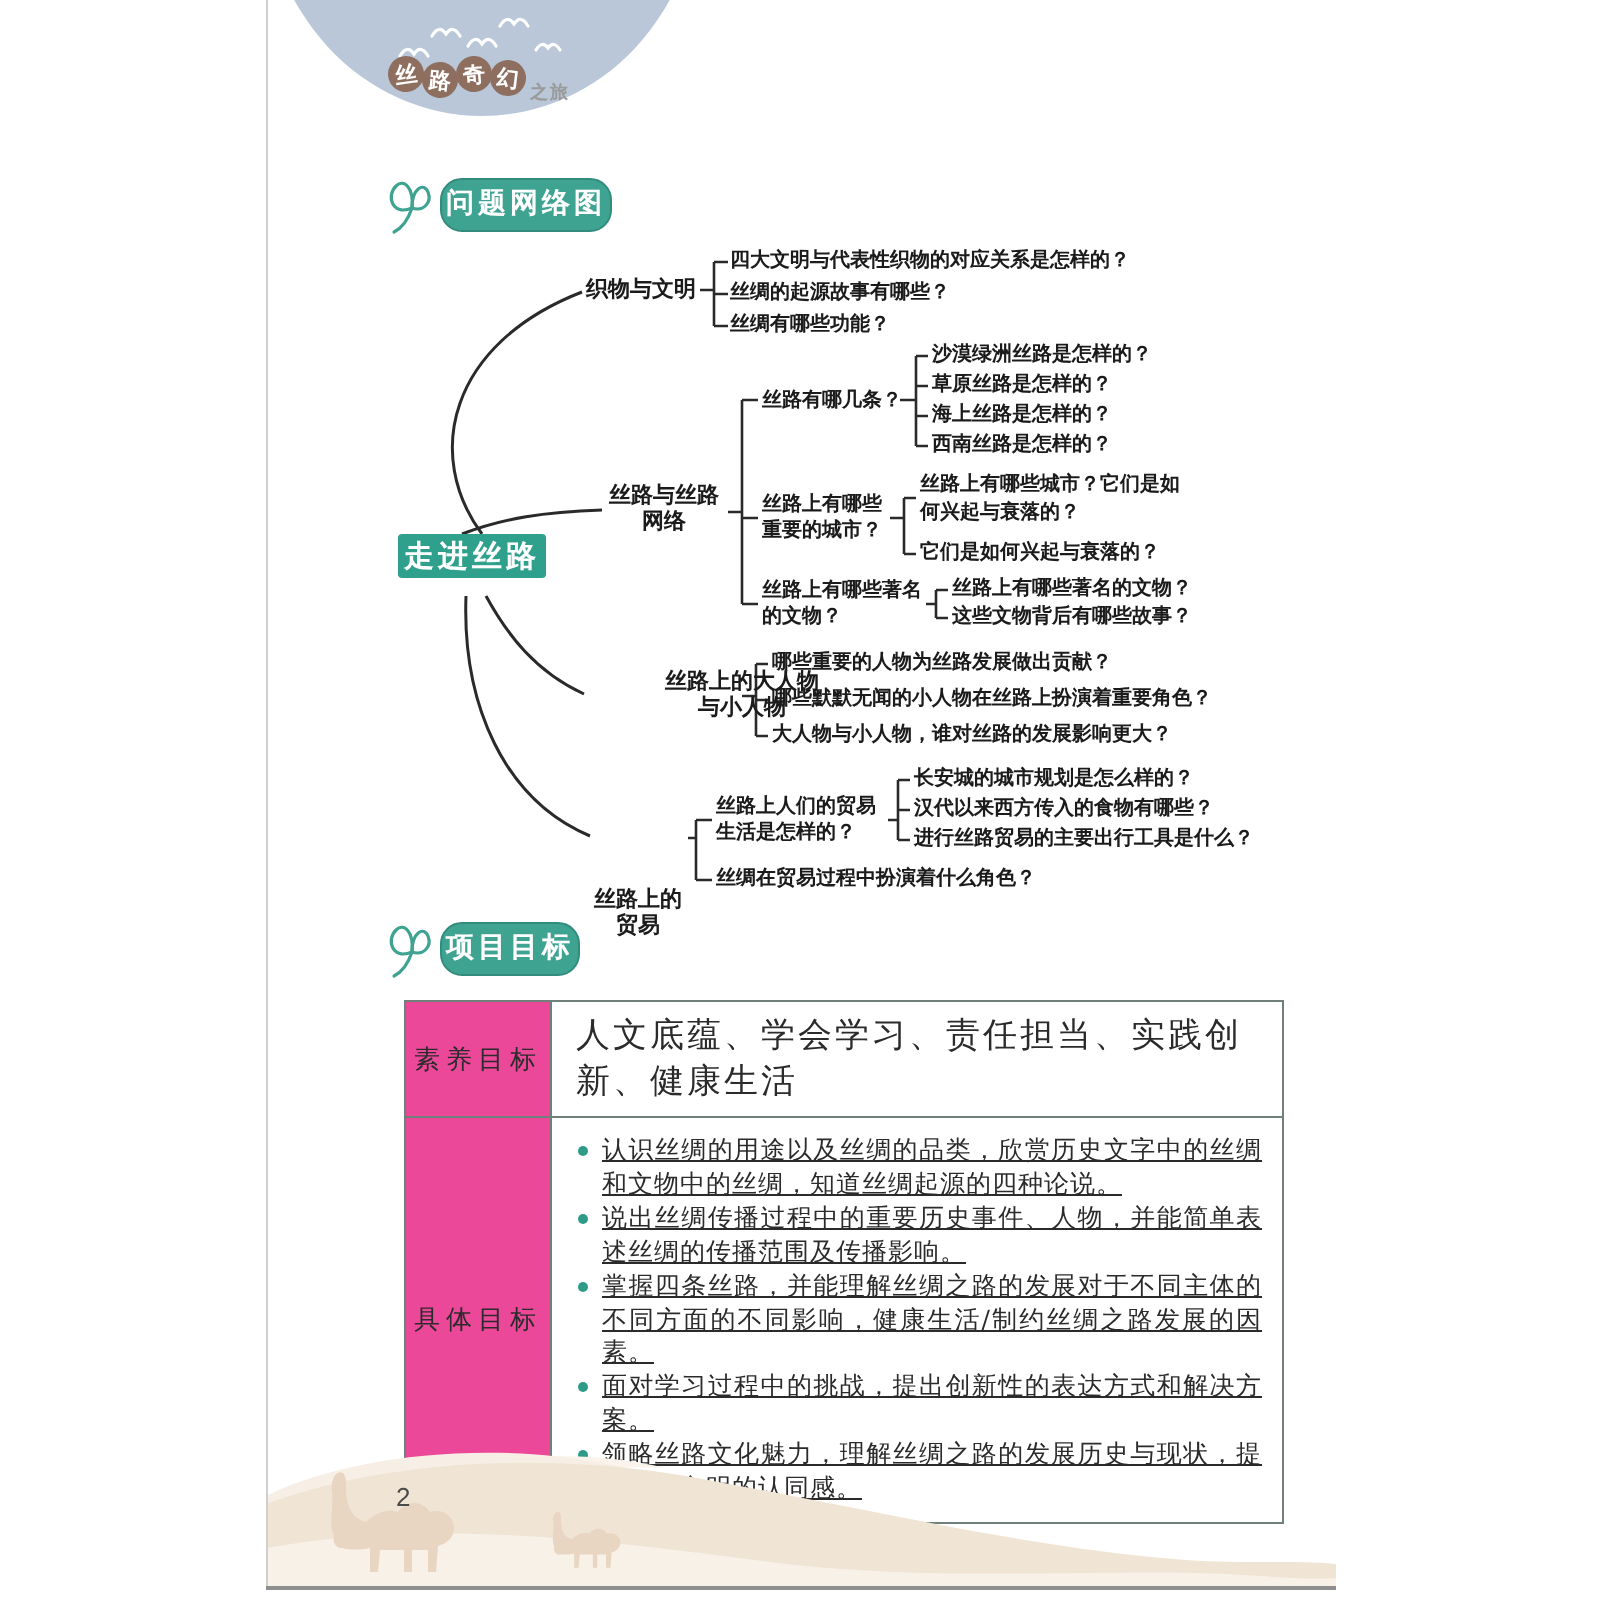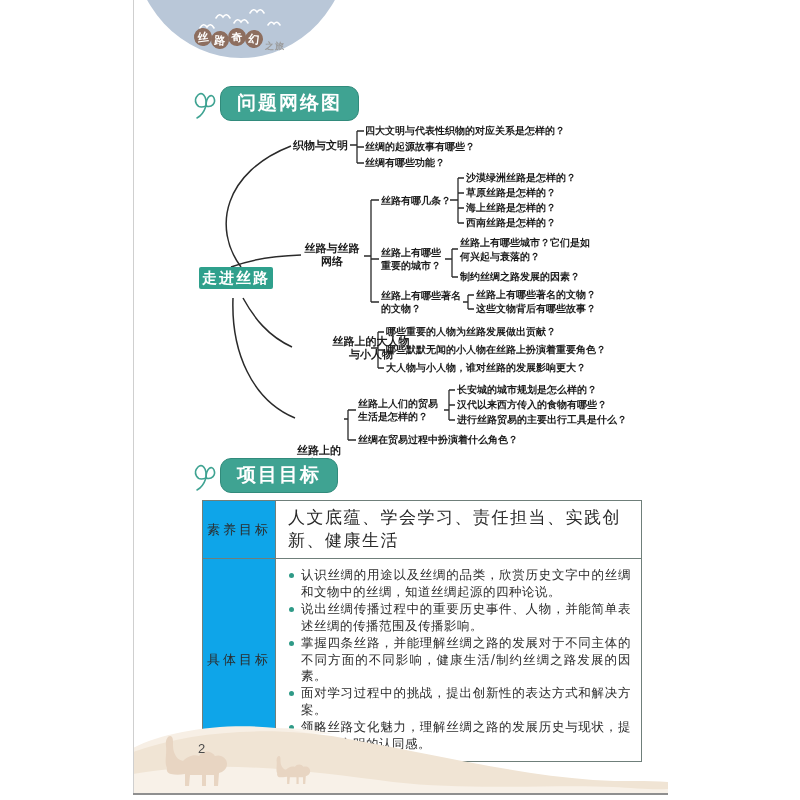--- a/index.html
+++ b/index.html
@@ -17,42 +17,42 @@
   .logo-circle{width:18px;height:18px;border-radius:50%;background:#8d6e5f;color:#fff;
                font-size:11px;font-weight:bold;display:flex;align-items:center;justify-content:center;}
   .lc1{transform:rotate(-8deg);}  .lc2{margin-left:-1px;margin-top:3px;transform:rotate(6deg);}
   .lc3{margin-left:-1px;transform:rotate(-5deg);} .lc4{margin-left:-1px;margin-top:2px;transform:rotate(7deg);}
   .logo-suffix{margin-left:2px;margin-top:12px;font-size:9px;color:#9a9a9a;font-weight:bold;letter-spacing:1px;}
   
   .sec-header{position:absolute;display:flex;align-items:center;}
   .sec1{left:192px;top:86px;} .sec2{left:192px;top:458px;}
   .butterfly{margin-right:2px;}
   .pill{background:#3fa392;border:1.5px solid #328b7c;border-radius:11px;color:#fff;
-        font-size:19px;font-weight:bold;letter-spacing:2px;padding:3px 16px 4px;}
+        font-size:14px;font-weight:bold;letter-spacing:2px;padding:3px 2px 4px;}
   
   .mm-lines{position:absolute;left:0;top:0;pointer-events:none;}
   .mm-lines path{stroke:#2a2a2a;fill:none;}
   .root-node{position:absolute;left:199px;top:267px;width:74px;height:22px;background:#2fa08c;
              color:#fff;font-size:15px;font-weight:bold;letter-spacing:2px;
              display:flex;align-items:center;justify-content:center;border-radius:2px;}
   .bl{position:absolute;font-size:11px;font-weight:bold;color:#1b1b1b;line-height:13px;text-align:center;}
   .cl{position:absolute;font-size:10px;font-weight:bold;color:#1b1b1b;line-height:13px;}
   .q{position:absolute;font-size:10px;font-weight:bold;color:#1b1b1b;line-height:13px;white-space:nowrap;}
   .qw{white-space:normal;line-height:13.5px;}
   .nw{white-space:nowrap;}
   
   .goals-table{position:absolute;left:202px;top:500px;width:438px;border:1.5px solid #6f7f7a;
                display:grid;grid-template-columns:73px 1fr;
                font-family:"DejaVu Serif","Liberation Serif",serif;color:#2b2b2b;}
-  .gt-header{background:#0ea5e9;border-right:1px solid #6f7f7a;display:flex;align-items:center;
+  .gt-header{background:#ec4899;border-right:1px solid #6f7f7a;display:flex;align-items:center;
              justify-content:center;font-size:13px;letter-spacing:3px;}
   .gt-r1{border-bottom:1px solid #6f7f7a;}
   .gt-content{font-size:17px;letter-spacing:1.5px;display:flex;align-items:center;
               padding:5px 8px 6px 12px;border-bottom:1px solid #6f7f7a;}
-  .gt-bullets{padding:8px 10px 8px 12px;margin:0;list-style:none;}
+  .gt-bullets{padding:8px 10px 8px 12px;margin:0;list-style:none;text-decoration:underline;}
   .gt-bullets li{position:relative;font-size:12.5px;line-height:16.9px;letter-spacing:0.5px;
                  text-align:justify;padding-left:13px;}
   .gt-bullets li::before{content:"";position:absolute;left:1px;top:6px;width:5px;height:5px;
                  border-radius:50%;background:#2f9a87;}
   
   .dune{position:absolute;left:133px;top:690px;}
   .page-number{position:absolute;left:198px;top:741px;font-size:13px;color:#4a4a4a;}
 </style>
 </head>
 <body>
@@ -118,21 +118,21 @@
   <div class="q" style="left:365px;top:156px;">丝绸有哪些功能？</div>
 
   <div class="bl" style="left:302px;top:242px;width:60px;">丝路与丝路网络</div>
   <div class="cl nw" style="left:381px;top:194px;">丝路有哪几条？</div>
   <div class="q" style="left:466px;top:171px;">沙漠绿洲丝路是怎样的？</div>
   <div class="q" style="left:466px;top:186px;">草原丝路是怎样的？</div>
   <div class="q" style="left:466px;top:201px;">海上丝路是怎样的？</div>
   <div class="q" style="left:466px;top:216px;">西南丝路是怎样的？</div>
   <div class="cl" style="left:381px;top:246px;width:62px;">丝路上有哪些重要的城市？</div>
   <div class="q qw" style="left:460px;top:236px;width:136px;">丝路上有哪些城市？它们是如何兴起与衰落的？</div>
-  <div class="q" style="left:460px;top:270px;">制约丝绸之路发展的因素？</div>
+  <div class="q" style="left:460px;top:270px;">它们是如何兴起与衰落的？</div>
   <div class="cl" style="left:381px;top:289px;width:84px;">丝路上有哪些著名的文物？</div>
   <div class="q" style="left:476px;top:288px;">丝路上有哪些著名的文物？</div>
   <div class="q" style="left:476px;top:302px;">这些文物背后有哪些故事？</div>
 
   <div class="bl" style="left:304px;top:335px;width:78px;margin-left:28px;">丝路上的大人物与小人物</div>
   <div class="q" style="left:386px;top:325px;">哪些重要的人物为丝路发展做出贡献？</div>
   <div class="q" style="left:386px;top:343px;">哪些默默无闻的小人物在丝路上扮演着重要角色？</div>
   <div class="q" style="left:386px;top:361px;">大人物与小人物，谁对丝路的发展影响更大？</div>
 
   <div class="bl" style="left:296px;top:406px;width:46px;margin-top:38px;">丝路上的贸易</div>

